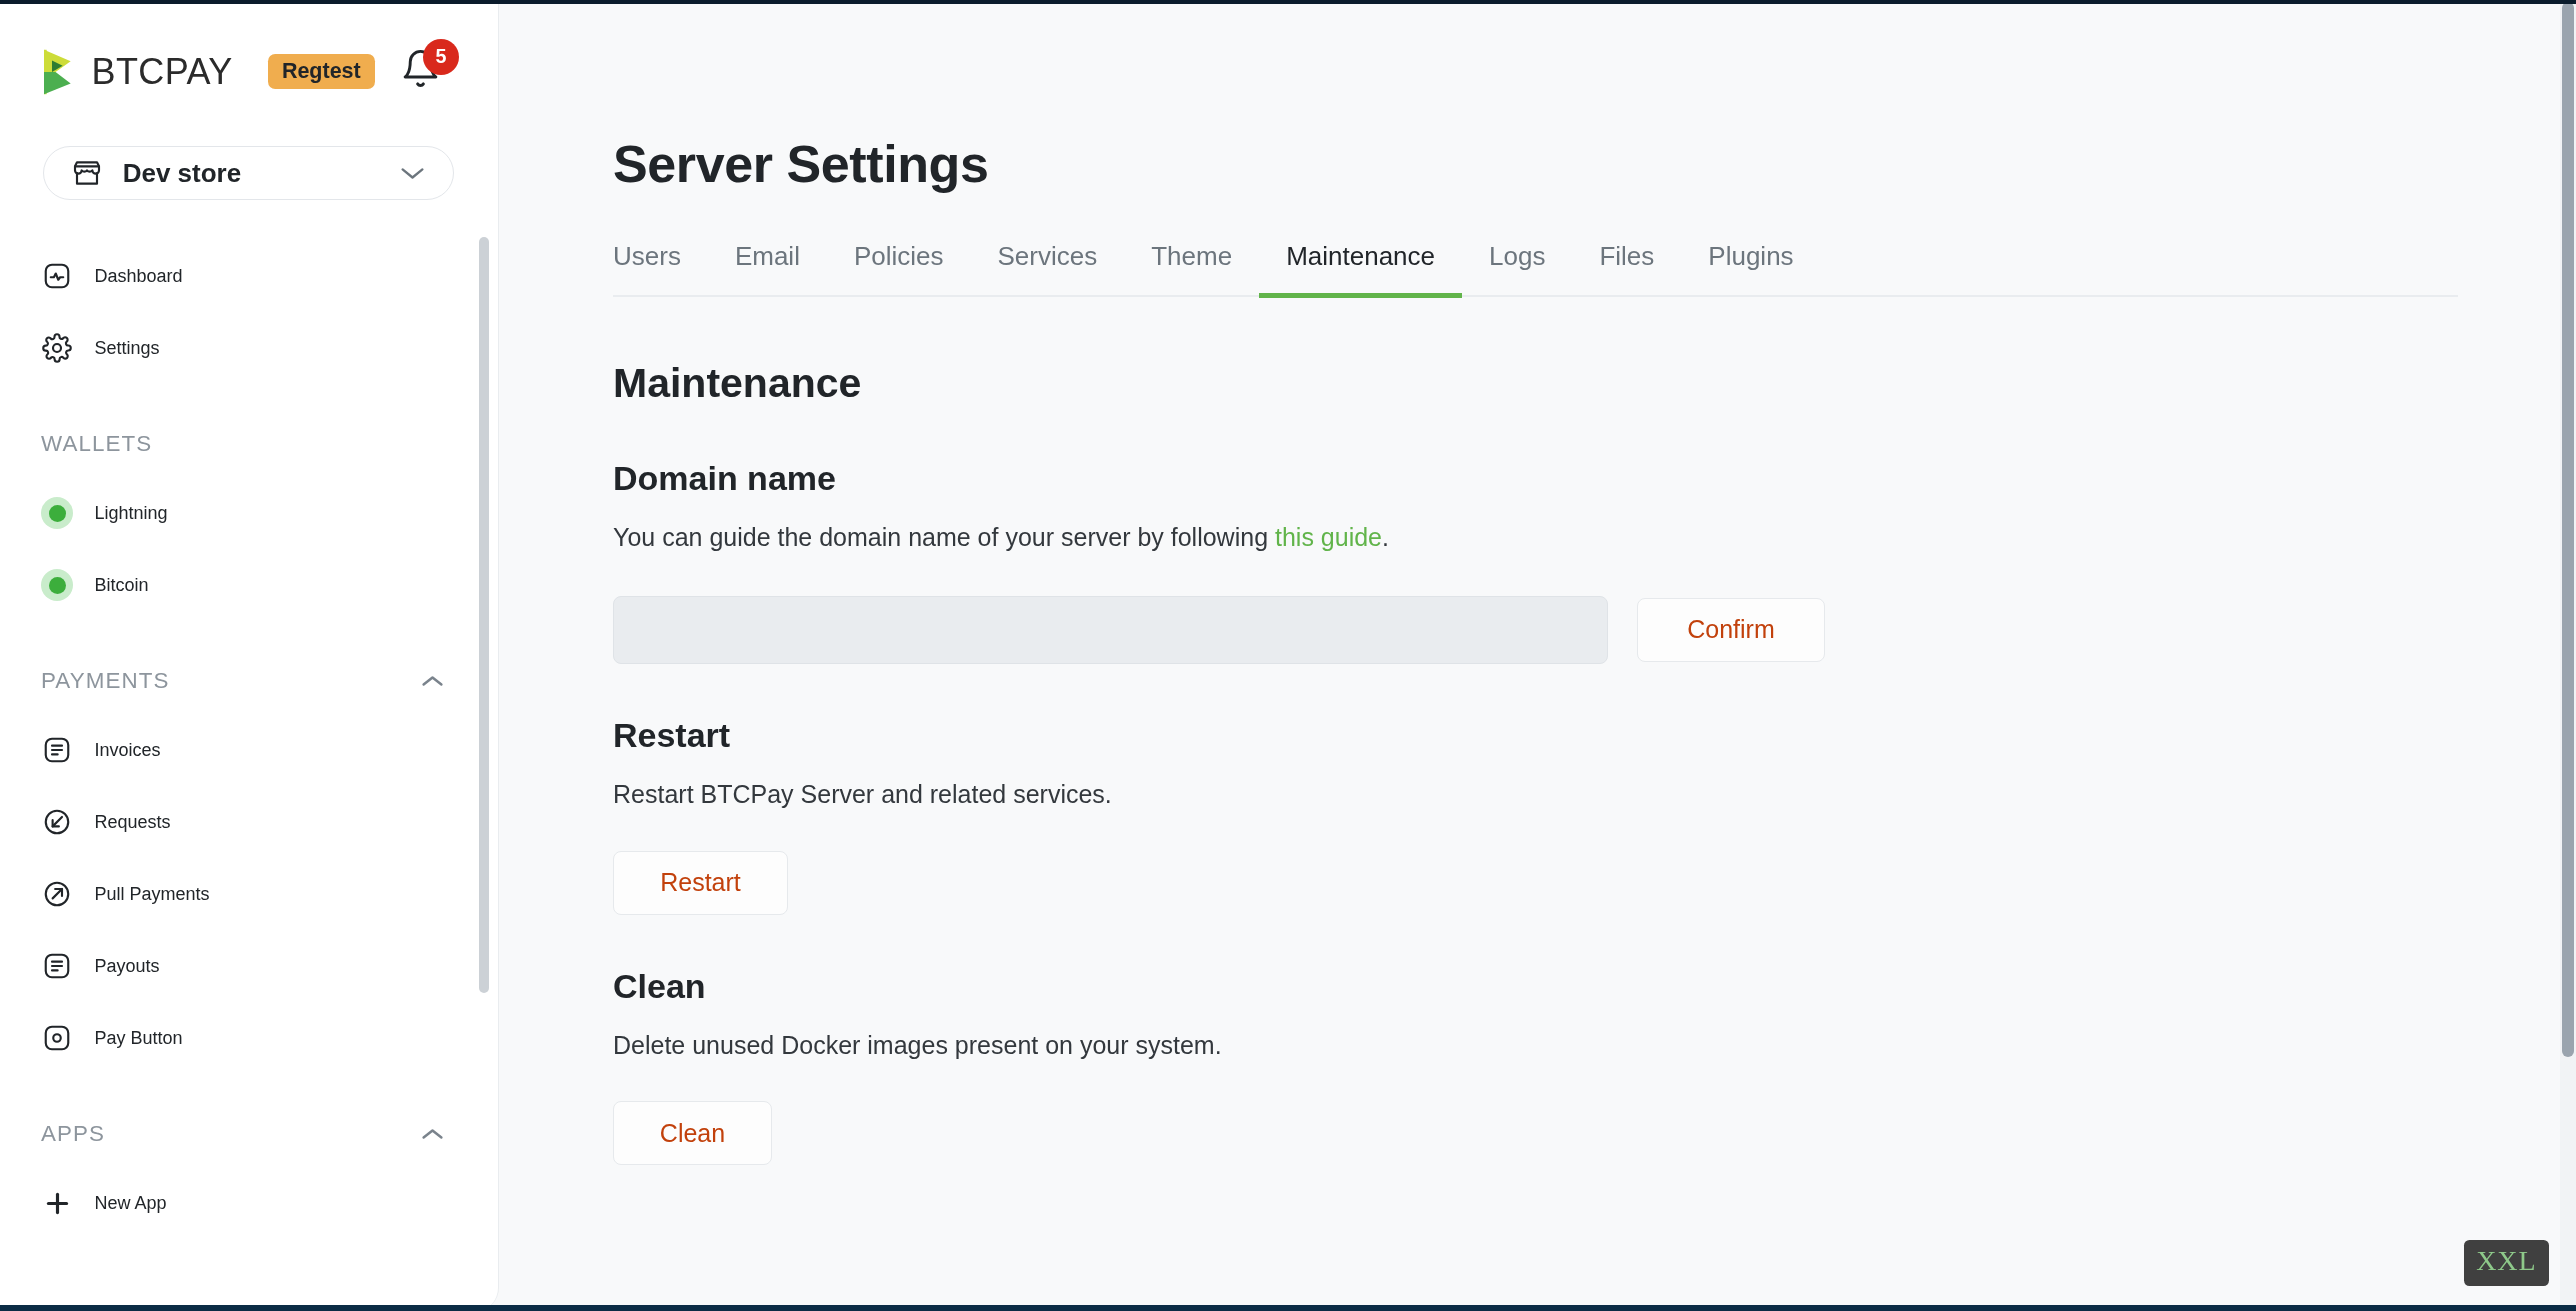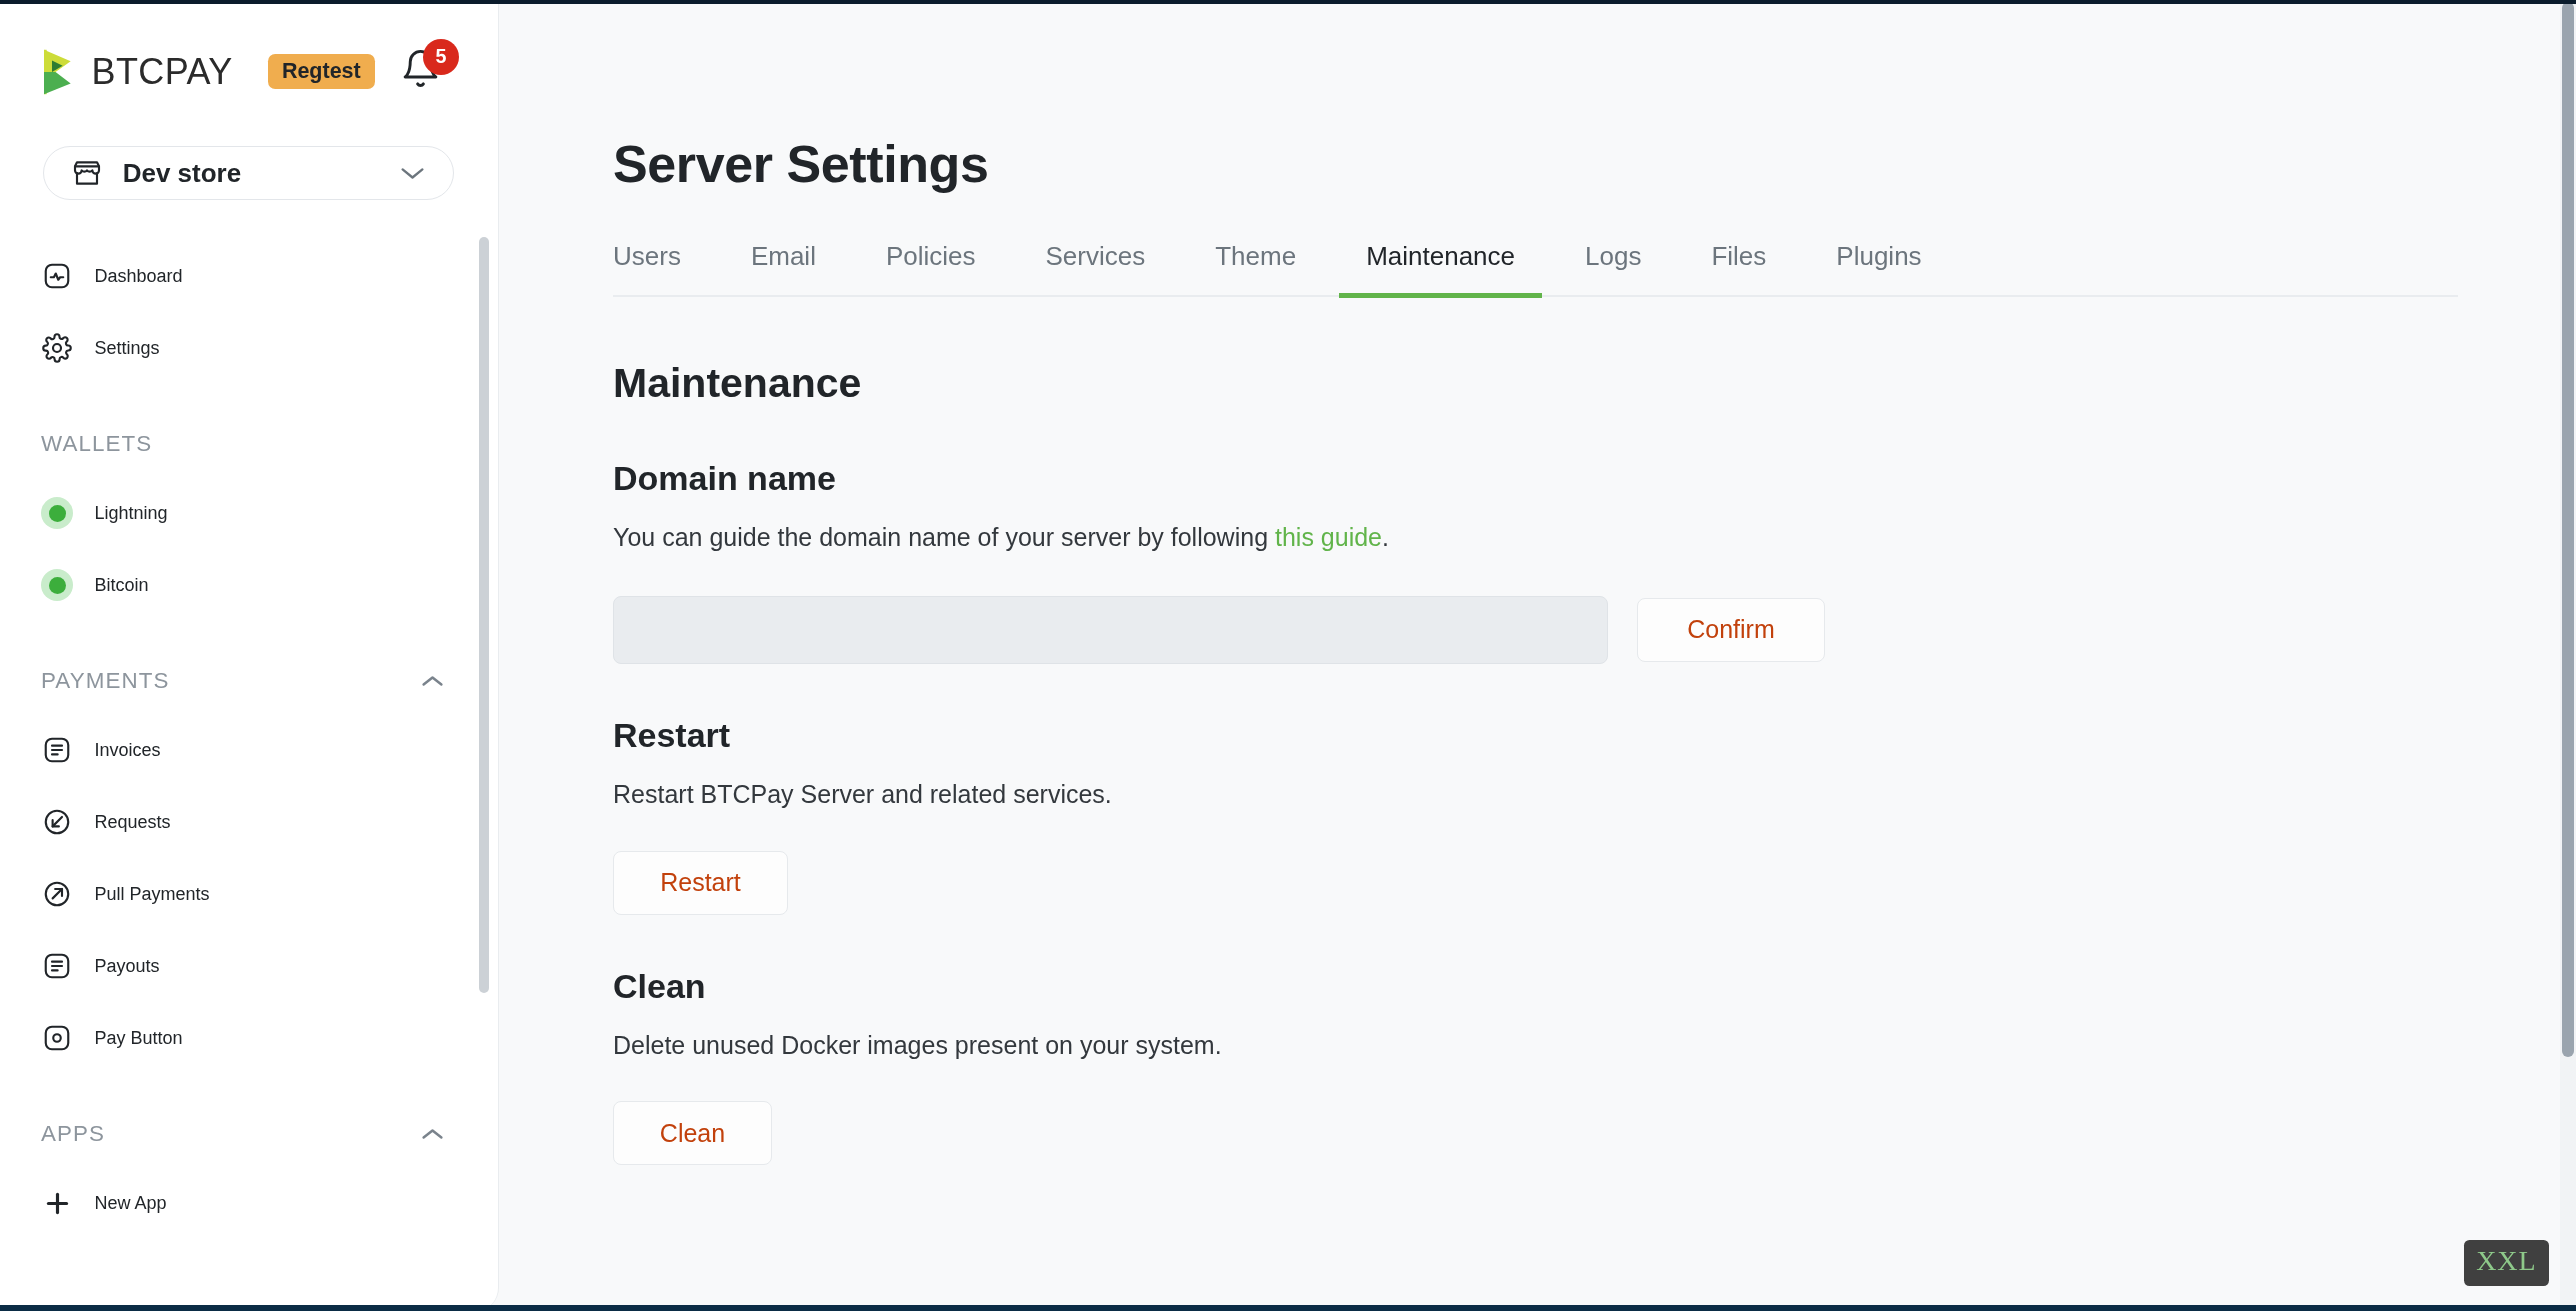--- a/index.html
+++ b/index.html
@@ -190,21 +190,21 @@
     font-size: 52px;
     font-weight: 700;
     color: #212529;
     letter-spacing: -0.4px;
   }
 
   .tabs {
     margin-top: 47px;
     display: flex;
     align-items: flex-end;
-    gap: 16px;
+    gap: 0;
     border-bottom: 2.7px solid #e9ecef;
     position: relative;
   }
   .tab {
     font-size: 26px;
     color: #6c757d;
     padding: 0 27px 23px 27px;
     cursor: pointer;
     position: relative;
     white-space: nowrap;

